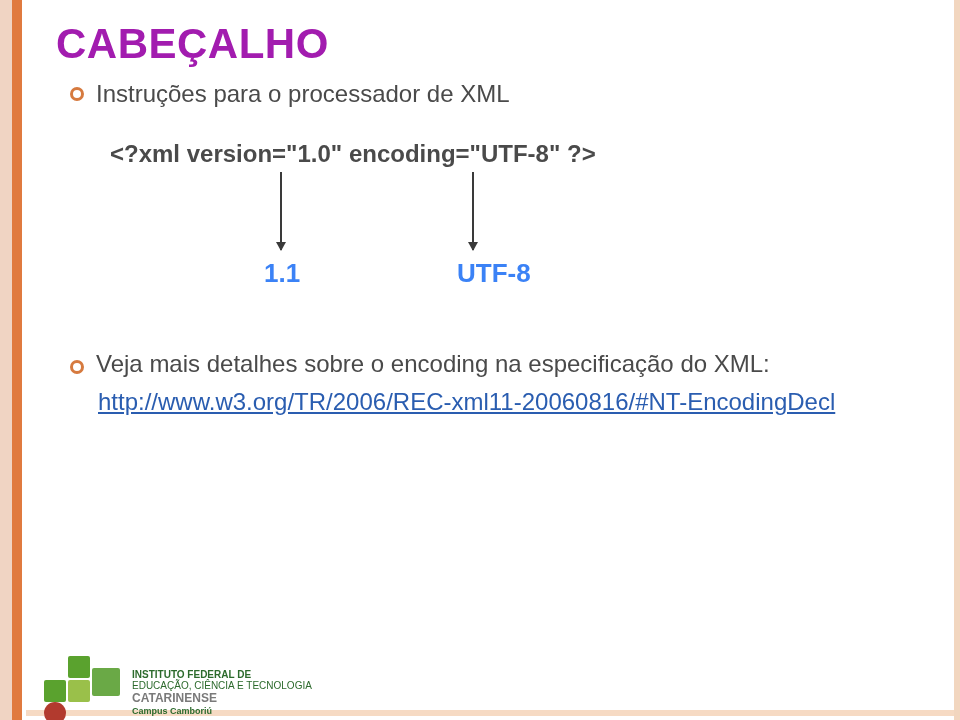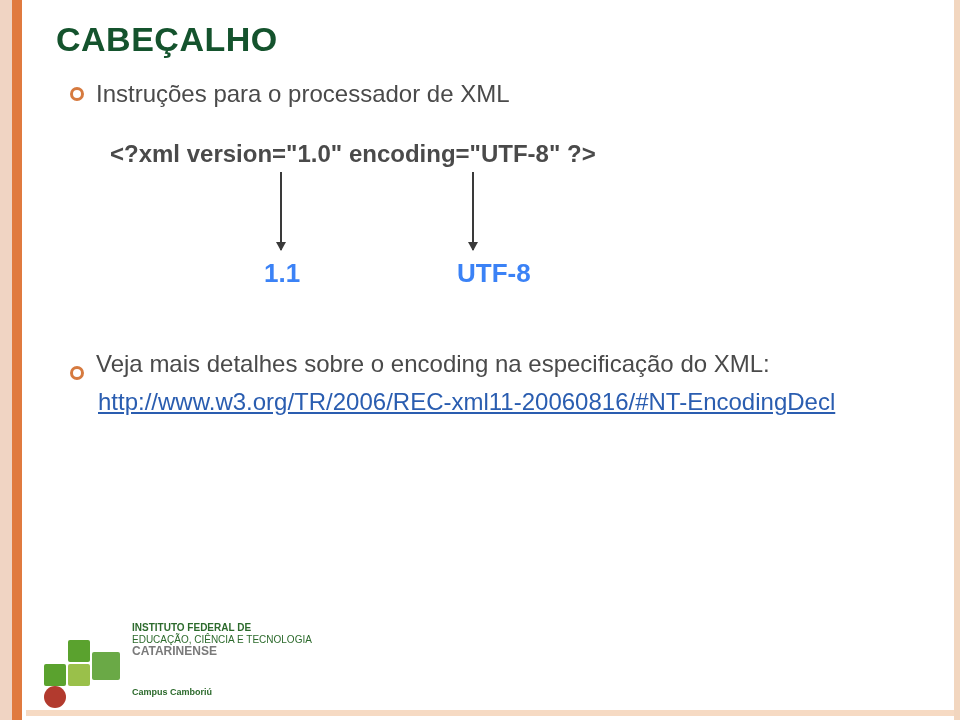--- a/index.html
+++ b/index.html
@@ -13,23 +13,23 @@
   }
   
   .left-bars { position: absolute; left: 0; top: 0; height: 720px; width: 26px; }
   .bar-outer { position: absolute; left: 0; top: 0; width: 12px; height: 720px; background: #f0d4c3; }
   .bar-inner { position: absolute; left: 12px; top: 0; width: 10px; height: 720px; background: #e07a3f; }
 
   .slide-title {
     position: absolute;
     left: 56px;
     top: 20px;
-    font-size: 34px;
+    font-size: 42px;
     font-weight: bold;
-    color: #14532d;
+    color: #a21caf;
     letter-spacing: 0.5px;
     font-variant: small-caps;
   }
 
   .bullet-row { position: absolute; display: flex; align-items: center; }
   .bullet-ring {
     width: 14px; height: 14px; border-radius: 50%;
     border: 3px solid #d67a3f; margin-right: 12px; flex: none;
   }
   .bullet-text { color: #4a4a4a; font-size: 24px; }
@@ -59,32 +59,32 @@
     font-weight: bold;
   }
 
   .link-text {
     color: #2a5db0;
     text-decoration: underline;
     font-size: 24px;
   }
 
   
-  .logo { position: absolute; left: 44px; bottom: 20px; display: flex; align-items: flex-start; }
+  .logo { position: absolute; left: 44px; bottom: 4px; display: flex; align-items: flex-end; }
   .logo-boxes { width: 78px; height: 78px; position: relative; margin-right: 10px; }
   .sq { position: absolute; border-radius: 2px; }
   .sq.g1 { width: 22px; height: 22px; background: #5aa22e; left: 0; top: 42px; }
   .sq.g2 { width: 22px; height: 22px; background: #9ac04a; left: 24px; top: 42px; }
   .sq.g3 { width: 22px; height: 22px; background: #5aa22e; left: 24px; top: 18px; }
   .sq.g4 { width: 28px; height: 28px; background: #6aa946; left: 48px; top: 30px; }
   .sq.r1 { width: 22px; height: 22px; background: #b23a2e; left: 0; top: 66px; transform: translateY(-2px);}
   .logo-text { font-size: 10px; color: #2c6a2c; font-weight: bold; line-height: 1.15; }
   .logo-text .sub { font-weight: normal; }
   .logo-text .grey { color: #7a7a7a; font-weight: bold; font-size: 12px;}
-  .logo-text .campus { color: #2c6a2c; font-size: 9px; margin-top: 28px;}
+  .logo-text .campus { color: #2c6a2c; font-size: 9px;}
 
   
   .right-soft { position: absolute; right: 0; top: 0; width: 6px; height: 720px; background: #f2d6bf; }
   
   .bottom-bar { position: absolute; left: 26px; right: 6px; bottom: 4px; height: 6px; background: #e8a26a; opacity: .4; }
 </style>
 </head>
 <body>
 
 <div class="left-bars">
@@ -102,21 +102,21 @@
 </div>
 
 <div class="code-line" style="left:110px; top:140px;">&lt;?xml version="1.0" encoding="UTF-8" ?&gt;</div>
 
 <div class="arrow" style="left:280px; top:172px; height:78px;"></div>
 <div class="arrow" style="left:472px; top:172px; height:78px;"></div>
 
 <div class="label-text" style="left:264px; top:258px;">1.1</div>
 <div class="label-text" style="left:438px; top:258px;margin-left:19px;">UTF-8</div>
 
-<div class="bullet-row" style="left:70px; top:348px; width: 820px; align-items:flex-end;">
+<div class="bullet-row" style="left:70px; top:348px; width: 820px; align-items:center;">
   <span class="bullet-ring" style="margin-top:6px;"></span>
   <span class="bullet-text" style="line-height:1.35;">Veja mais detalhes sobre o encoding na especificação do XML:</span>
 </div>
 
 <div style="position:absolute; left:98px; top:388px;">
   <a class="link-text" href="#">http://www.w3.org/TR/2006/REC-xml11-20060816/#NT-EncodingDecl</a>
 </div>
 
 <div class="logo">
   <div class="logo-boxes">

